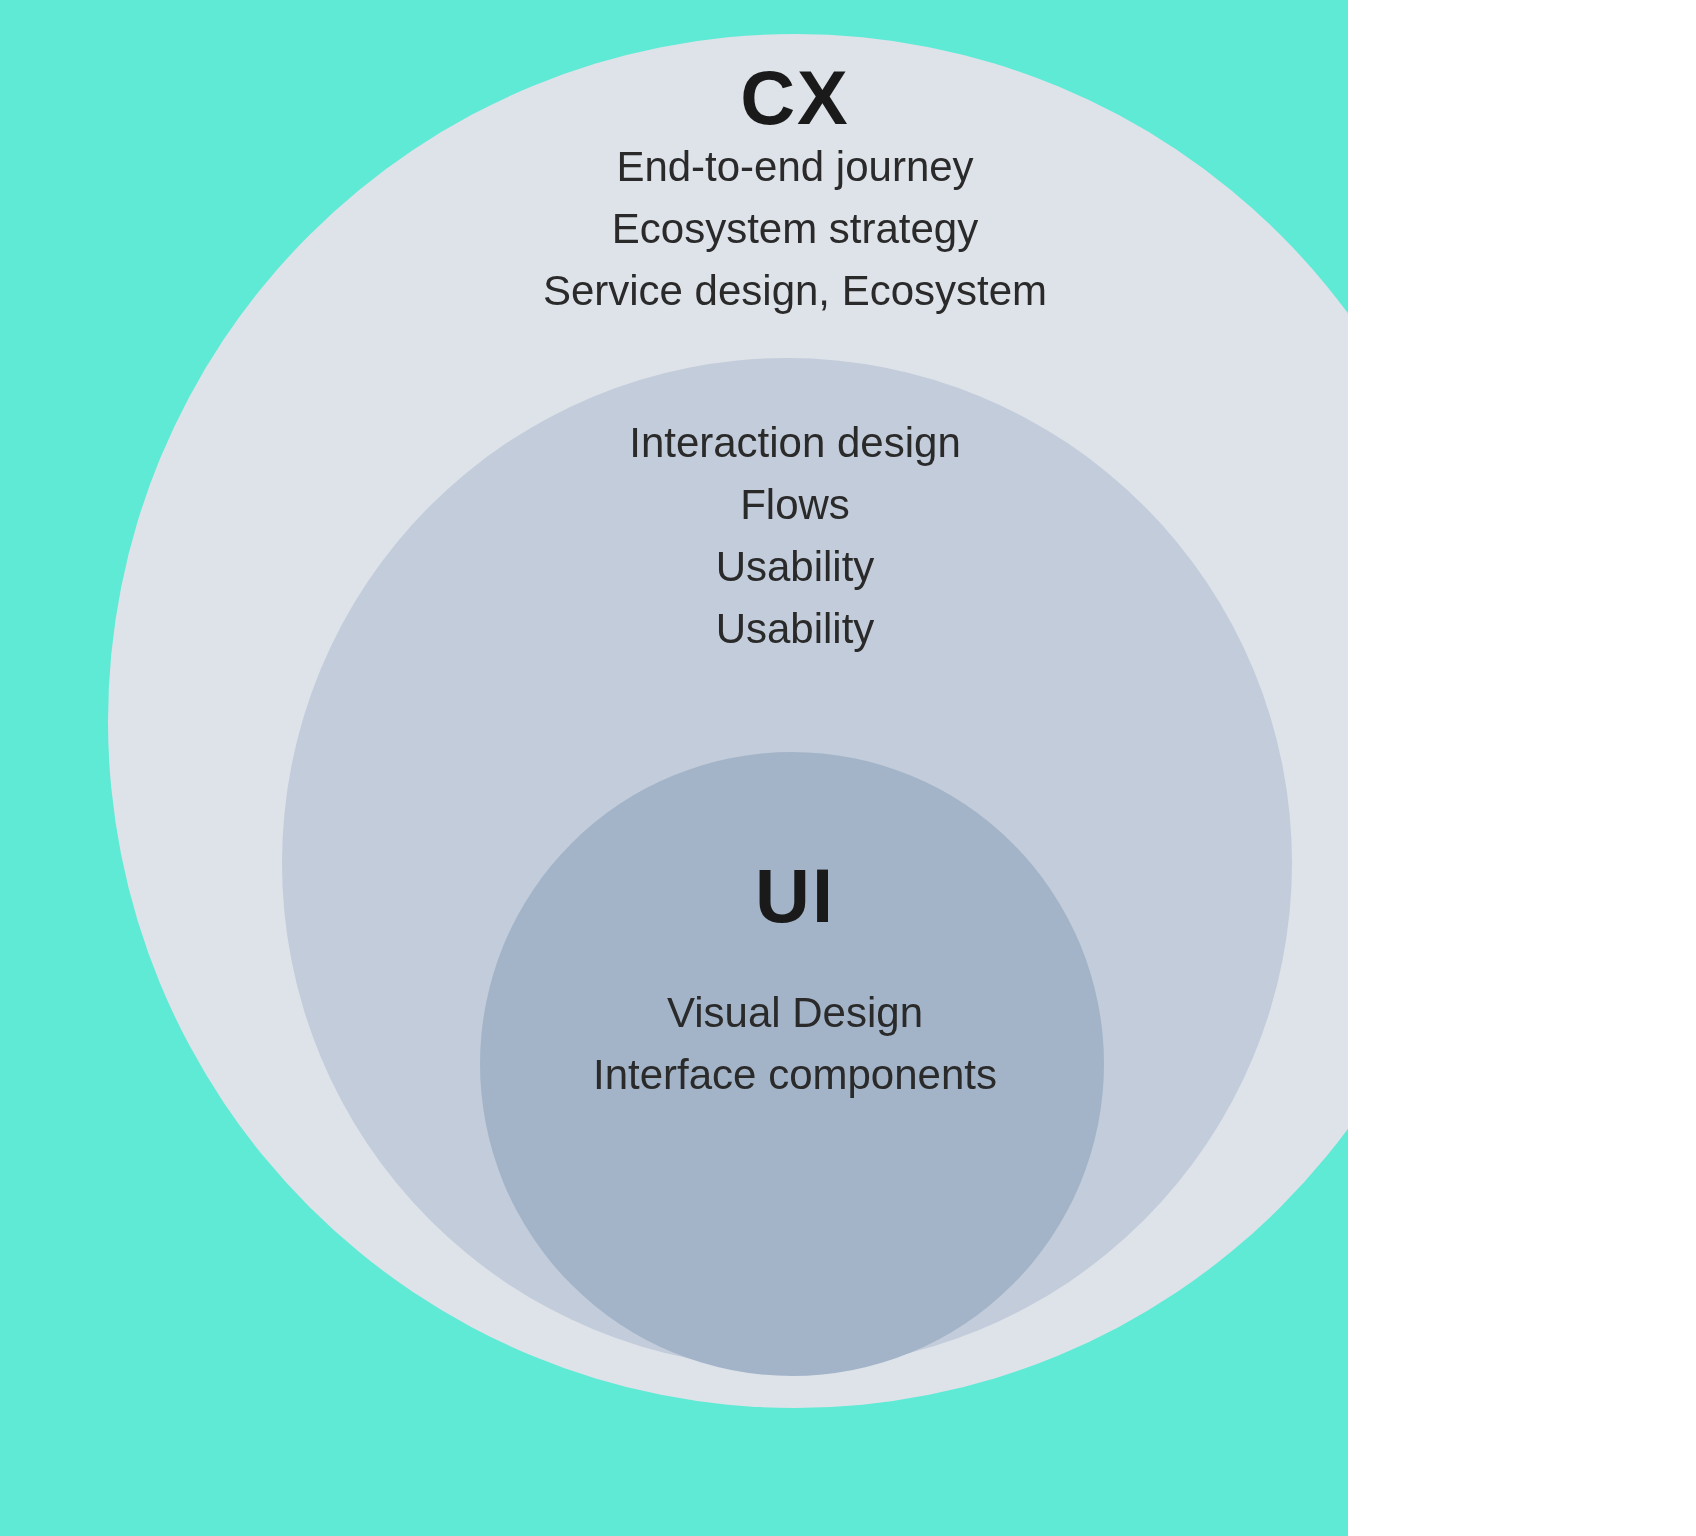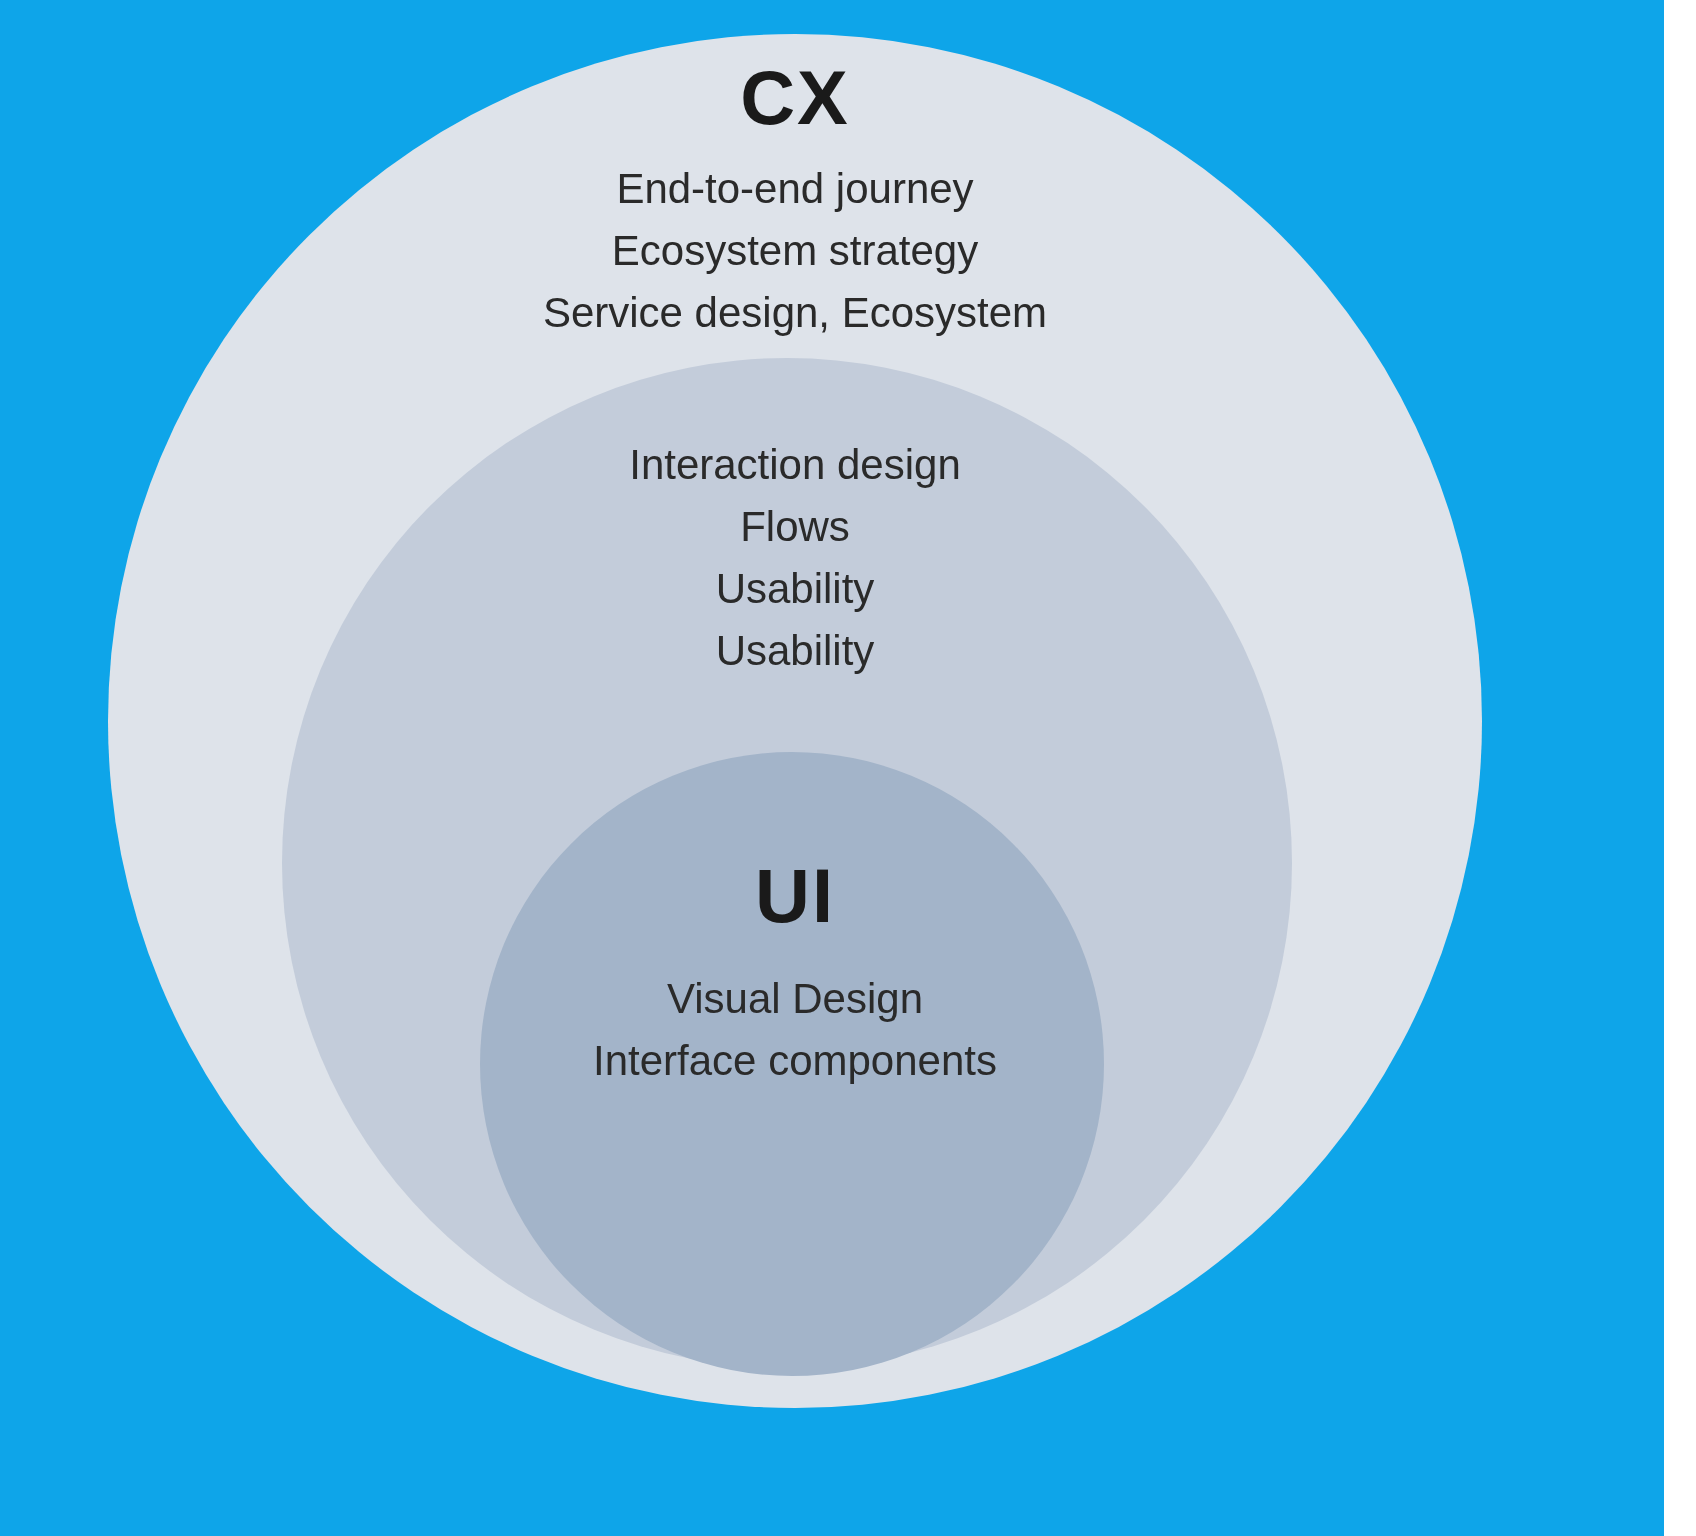--- a/index.html
+++ b/index.html
@@ -2,23 +2,23 @@
 <html><head>
 <meta charset="utf-8">
 <style>
   html, body {
     margin: 0;
     padding: 0;
     background: #ffffff;
   }
   .canvas {
     position: relative;
-    width: 1664px;
+    width: 1348px;
     height: 1536px;
-    background: #0ea5e9;
+    background: #5eead4;
     overflow: hidden;
     font-family: "Liberation Sans", sans-serif;
   }
   .circle {
     position: absolute;
     border-radius: 50%;
   }
   .circle-cx {
     left: 108px;
     top: 34px;
@@ -48,28 +48,27 @@
   .label-group-ux { top: 412px; }
   .label-group-ui { top: 858px; }
   .ring-title {
     font-size: 76px;
     font-weight: 700;
     letter-spacing: 2px;
     color: #1a1a1a;
     line-height: 1.0;
   }
   .ring-items {
-    margin-top: 22px;
     font-size: 42px;
     line-height: 62px;
     color: #2a2a2a;
     font-weight: 400;
   }
   .label-group-ui .ring-items {
-    margin-top: 34px;
+    margin-top: 48px;
     text-align: center;
   }
   .ring-item {
     display: block;
   }
 </style>
 </head>
 <body>
 
 <div class="canvas">

